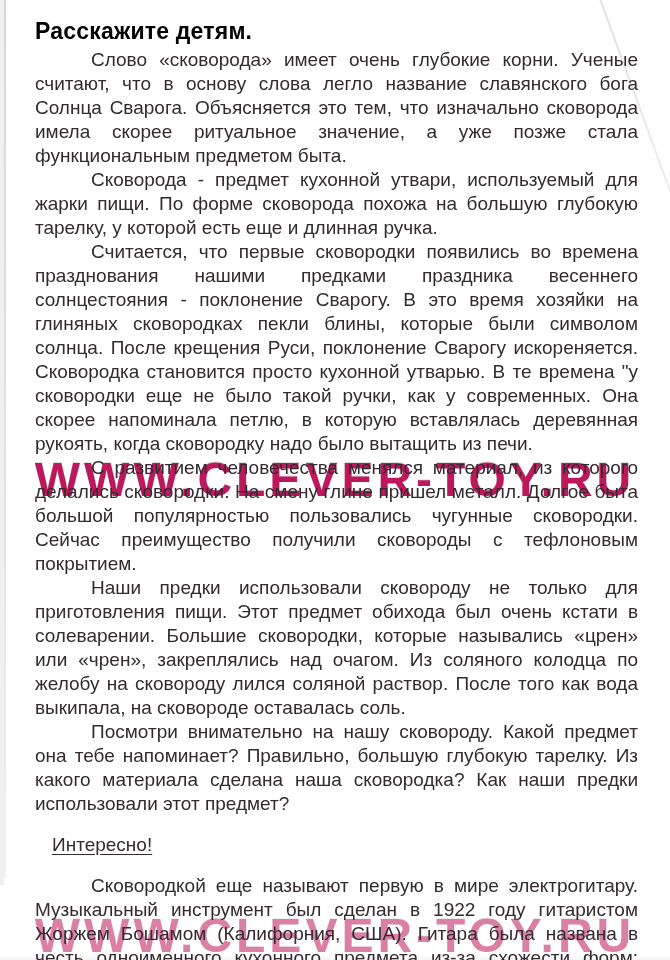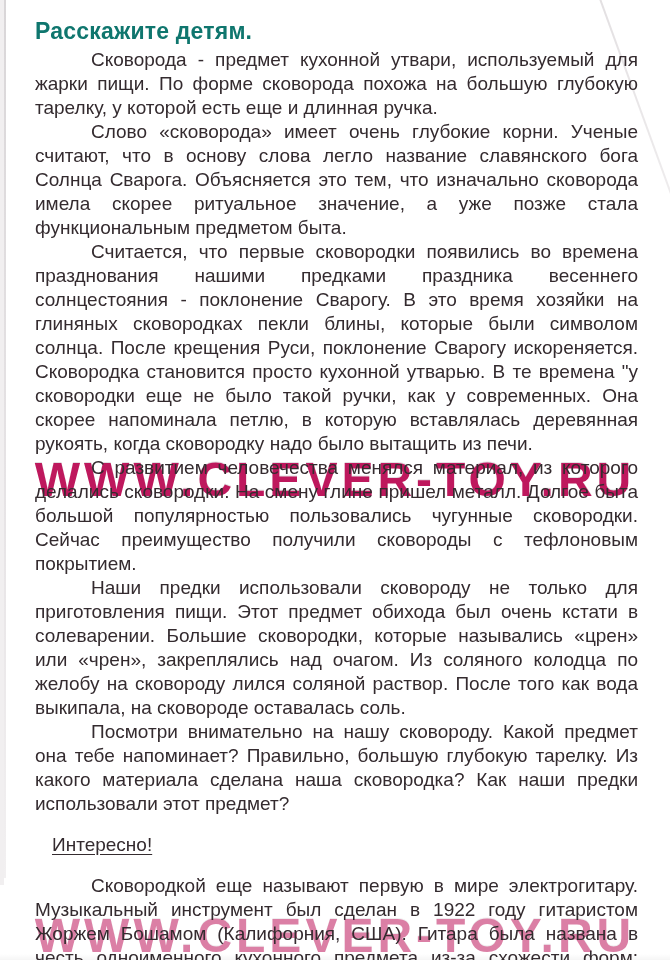--- a/index.html
+++ b/index.html
@@ -34,21 +34,21 @@
   .edge-bottom{
     position:absolute;left:0;bottom:0;width:100%;height:6px;
     background:linear-gradient(180deg,rgba(0,0,0,0),rgba(0,0,0,0.04));
   }
   .content{
     position:absolute;top:0;left:0;right:0;
     padding:16px 32px 0 35px;
     color:#342b2f;
   }
   .title{
-    font-size:23px;font-weight:700;color:#0f766e;
+    font-size:23px;font-weight:700;color:#000000;
     line-height:30px;margin:0 0 2px 0;letter-spacing:.2px;
   }
   .para{
     font-size:19px;line-height:24px;
     text-align:justify;text-justify:inter-word;
     text-indent:56px;margin:0;
   }
   .para.italic{}
   .interesting-heading{
     font-size:19px;line-height:24px;margin:17px;
@@ -71,23 +71,23 @@
 
 <div class="screen">
   <div class="page">
 
     <div class="watermark mid">WWW.CLEVER-TOY.RU</div>
     <div class="watermark bottom">WWW.CLEVER-TOY.RU</div>
 
     <div class="content">
       <h1 class="title">Расскажите детям.</h1>
 
+      <p class="para">Слово «сковорода» имеет очень глубокие корни. Ученые считают, что в основу слова легло название славянского бога Солнца Сварога. Объясняется это тем, что изначально сковорода имела скорее ритуальное значение, а уже позже стала функциональным предметом быта.</p>
+
       <p class="para">Сковорода - предмет кухонной утвари, используемый для жарки пищи. По форме сковорода похожа на большую глубокую тарелку, у которой есть еще и длинная ручка.</p>
-
-      <p class="para">Слово «сковорода» имеет очень глубокие корни. Ученые считают, что в основу слова легло название славянского бога Солнца Сварога. Объясняется это тем, что изначально сковорода имела скорее ритуальное значение, а уже позже стала функциональным предметом быта.</p>
 
       <p class="para">Считается, что первые сковородки появились во времена празднования нашими предками праздника весеннего солнцестояния - поклонение Сварогу. В это время хозяйки на глиняных сковородках пекли блины, которые были символом солнца. После крещения Руси, поклонение Сварогу искореняется. Сковородка становится просто кухонной утварью. В те времена "у сковородки еще не было такой ручки, как у современных. Она скорее напоминала петлю, в которую вставлялась деревянная рукоять, когда сковородку надо было вытащить из печи.</p>
 
       <p class="para">С развитием человечества менялся материал, из которого делались сковородки. На смену глине пришел металл. Долгое быта большой популярностью пользовались чугунные сковородки. Сейчас преимущество получили сковороды с тефлоновым покрытием.</p>
 
       <p class="para">Наши предки использовали сковороду не только для приготовления пищи. Этот предмет обихода был очень кстати в солеварении. Большие сковородки, которые назывались «црен» или «чрен», закреплялись над очагом. Из соляного колодца по желобу на сковороду лился соляной раствор. После того как вода выкипала, на сковороде оставалась соль.</p>
 
       <p class="para italic">Посмотри внимательно на нашу сковороду. Какой предмет она тебе напоминает? Правильно, большую глубокую тарелку. Из какого материала сделана наша сковородка? Как наши предки использовали этот предмет?</p>
 
       <p class="interesting-heading">Интересно!</p>

